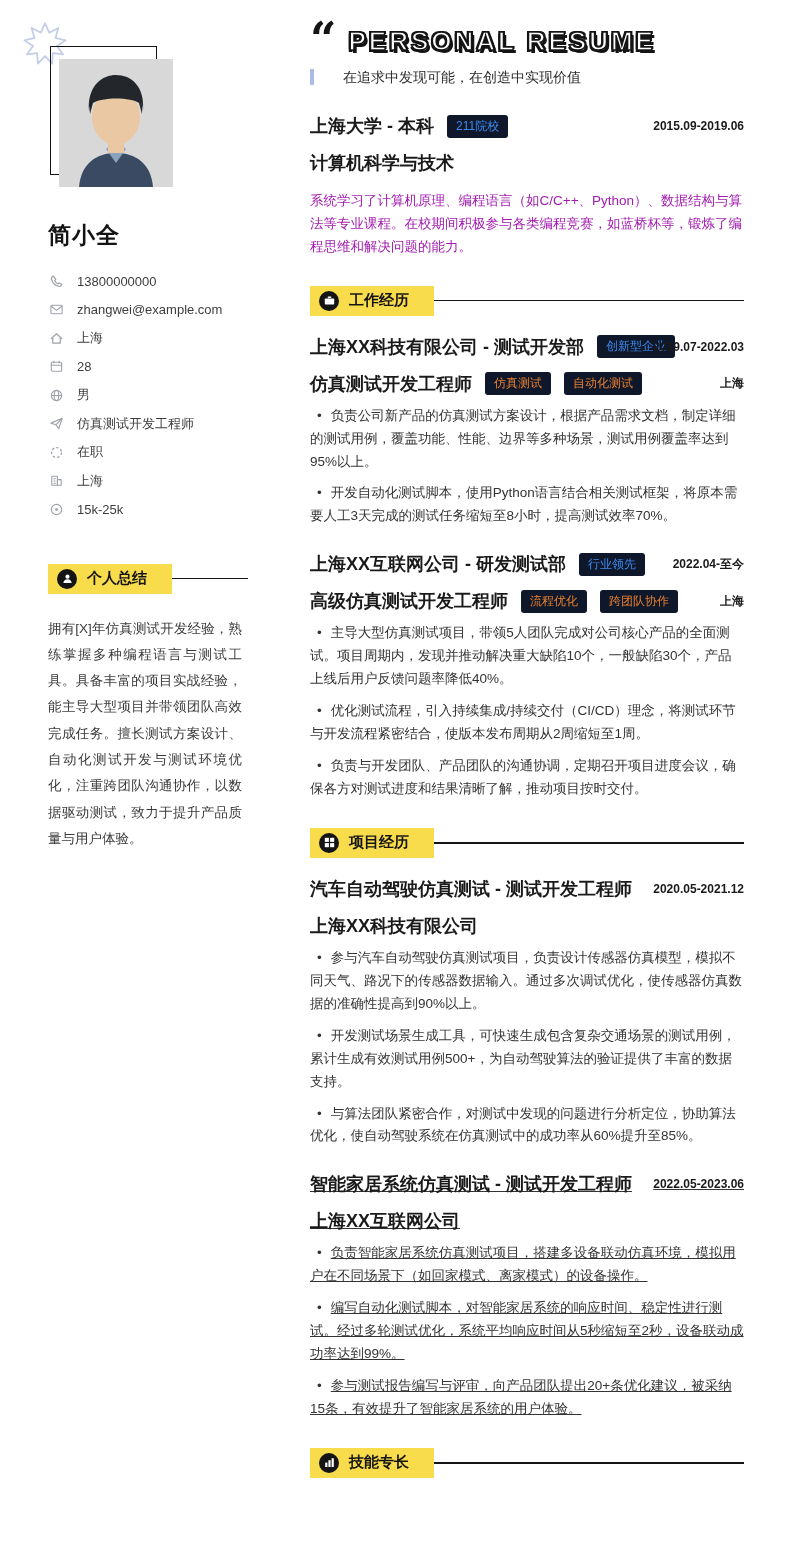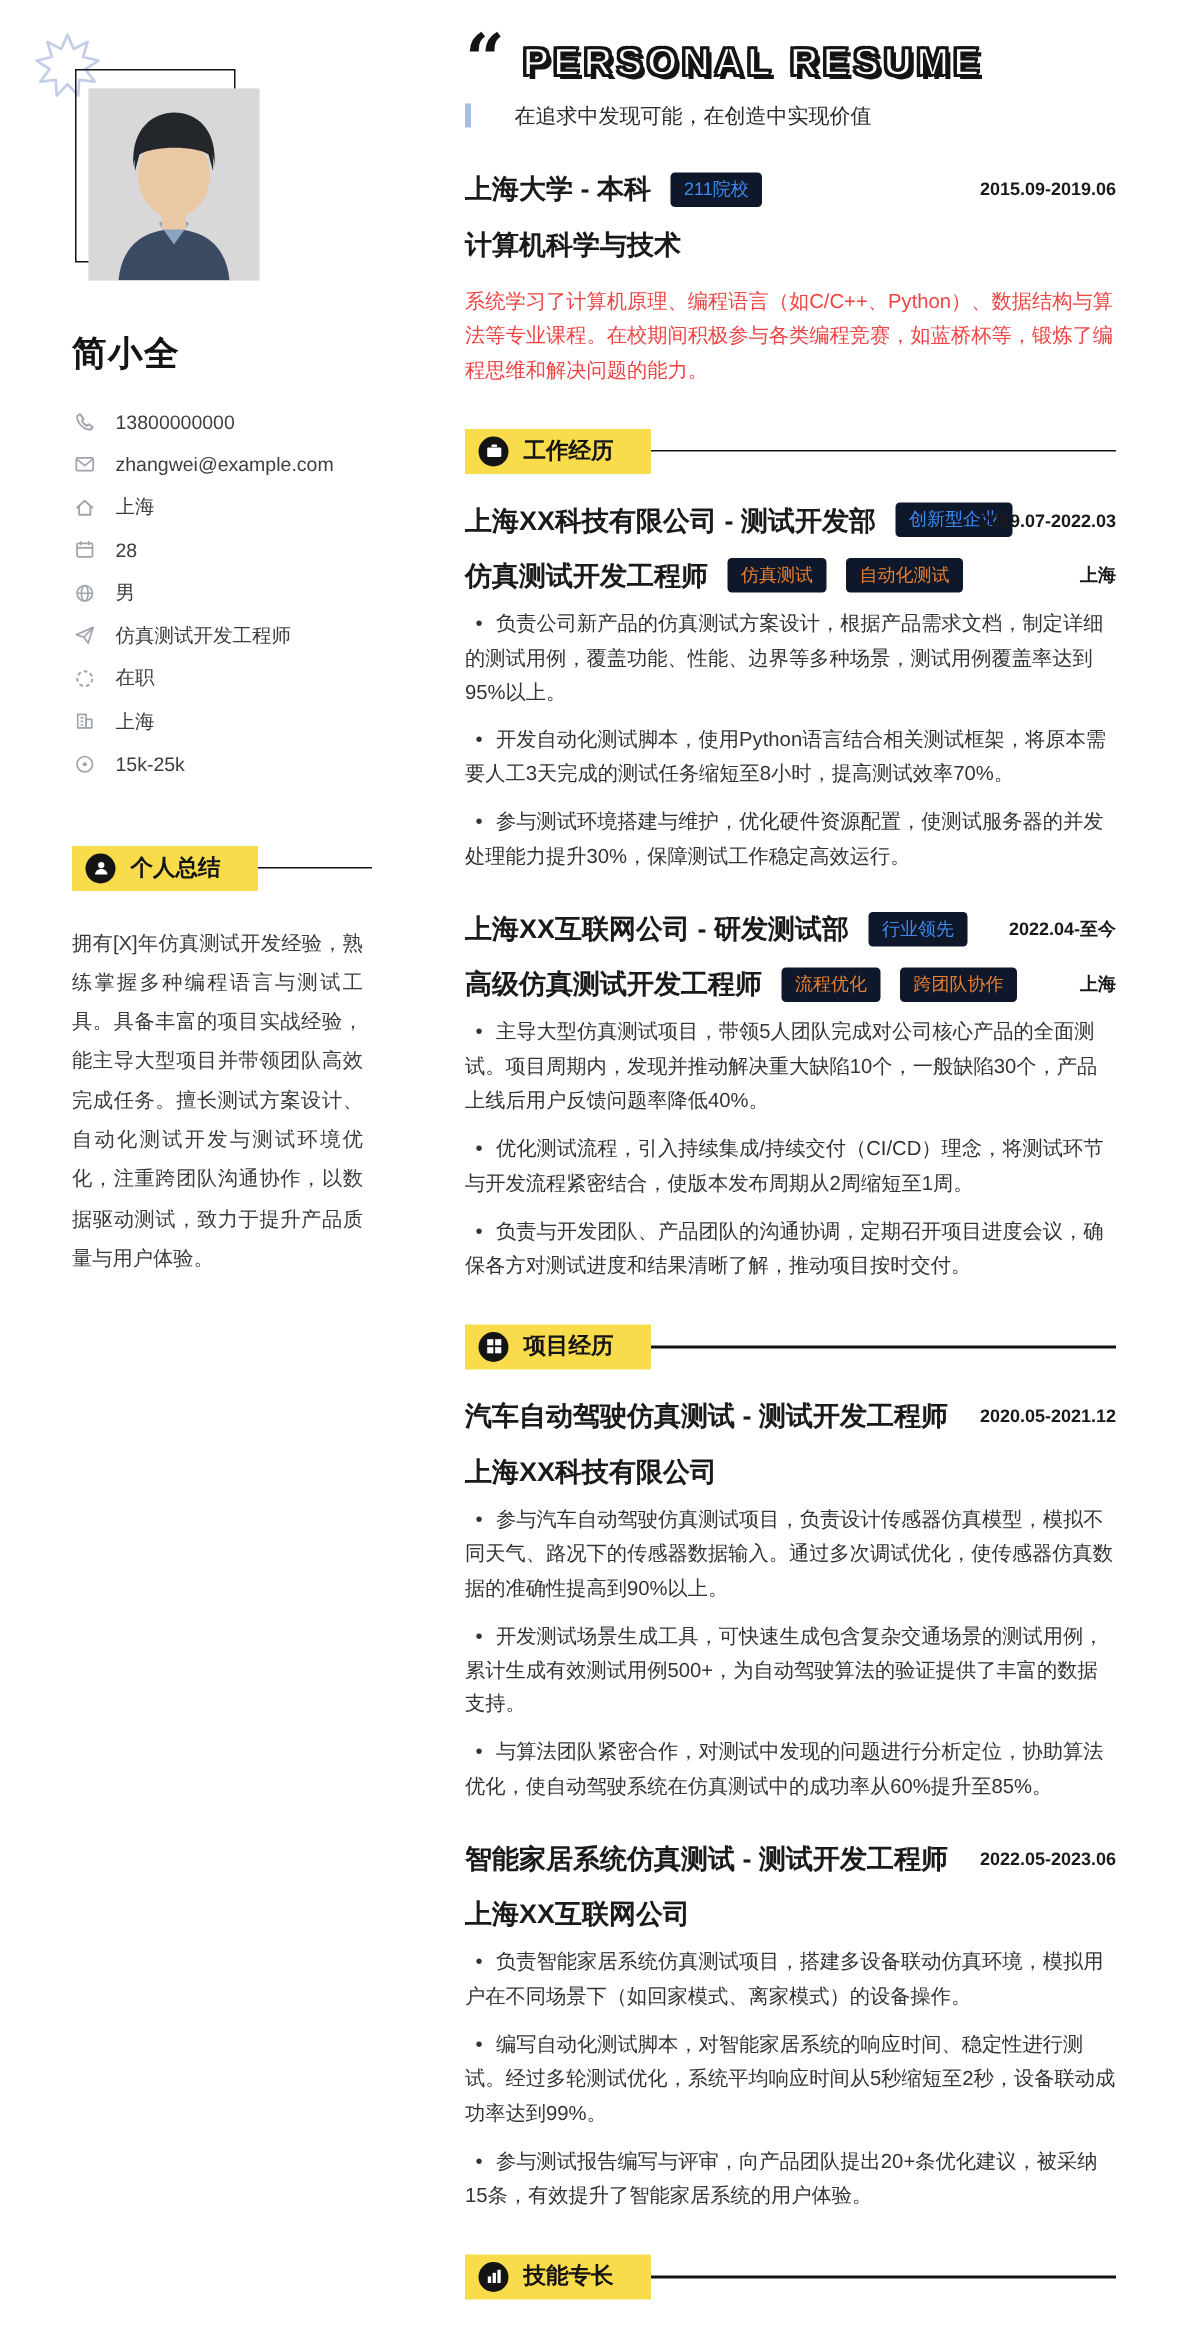--- a/index.html
+++ b/index.html
@@ -62,21 +62,21 @@
   .entry { margin-top:19px; }
   .erow { display:flex; align-items:center; justify-content:space-between; margin-top:13px; }
   .erow:first-child { margin-top:0; }
   .erow-left { display:flex; align-items:center; gap:13px; min-width:0; }
   .etitle { font-size:18px; font-weight:700; color:#1a1a1a; white-space:nowrap; }
   .edate, .eloc { font-size:12px; font-weight:700; color:#1a1a1a; white-space:nowrap; }
   .badge { font-size:12px; padding:3px 9px; border-radius:3px; white-space:nowrap; }
   .badge-blue { background:#0f172a; color:#3D8BF0; }
   .badge-orange { background:#0f172a; color:#E8802F; }
 
-  .body-p { margin:14px 0 0; font-size:13.5px; line-height:1.72; color:#ef4444; }
+  .body-p { margin:14px 0 0; font-size:13.5px; line-height:1.72; color:#a21caf; }
 
   .bullets { list-style:none; margin:4px 0 0; padding:0; }
   .bullets li { font-size:13.5px; line-height:1.7; color:#333; margin-top:9px; }
   .bullets li .dot { display:inline-block; margin:0 9px 0 7px; }
 </style>
 </head>
 <body>
 
 <div class="page">
 
@@ -258,21 +258,20 @@
           <div class="erow-left">
             <span class="etitle">仿真测试开发工程师</span>
             <span class="badge badge-orange">仿真测试</span>
             <span class="badge badge-orange">自动化测试</span>
           </div>
           <span class="eloc">上海</span>
         </div>
         <ul class="bullets">
           <li><span class="dot">•</span><span>负责公司新产品的仿真测试方案设计，根据产品需求文档，制定详细的测试用例，覆盖功能、性能、边界等多种场景，测试用例覆盖率达到95%以上。</span></li>
           <li><span class="dot">•</span><span>开发自动化测试脚本，使用Python语言结合相关测试框架，将原本需要人工3天完成的测试任务缩短至8小时，提高测试效率70%。</span></li>
-          <li><span class="dot">•</span><span>参与测试环境搭建与维护，优化硬件资源配置，使测试服务器的并发处理能力提升30%，保障测试工作稳定高效运行。</span></li>
         </ul>
       </div>
 
       <div class="entry" style="margin-top:24px;">
         <div class="erow">
           <div class="erow-left">
             <span class="etitle">上海XX互联网公司 - 研发测试部</span>
             <span class="badge badge-blue">行业领先</span>
           </div>
           <span class="edate">2022.04-至今</span>
@@ -317,21 +316,21 @@
         <div class="erow">
           <span class="etitle">上海XX科技有限公司</span>
         </div>
         <ul class="bullets">
           <li><span class="dot">•</span><span>参与汽车自动驾驶仿真测试项目，负责设计传感器仿真模型，模拟不同天气、路况下的传感器数据输入。通过多次调试优化，使传感器仿真数据的准确性提高到90%以上。</span></li>
           <li><span class="dot">•</span><span>开发测试场景生成工具，可快速生成包含复杂交通场景的测试用例，累计生成有效测试用例500+，为自动驾驶算法的验证提供了丰富的数据支持。</span></li>
           <li><span class="dot">•</span><span>与算法团队紧密合作，对测试中发现的问题进行分析定位，协助算法优化，使自动驾驶系统在仿真测试中的成功率从60%提升至85%。</span></li>
         </ul>
       </div>
 
-      <div class="entry" style="margin-top:24px;">
+      <div class="entry" style="margin-top:24px;text-decoration:underline;">
         <div class="erow">
           <span class="etitle">智能家居系统仿真测试 - 测试开发工程师</span>
           <span class="edate">2022.05-2023.06</span>
         </div>
         <div class="erow">
           <span class="etitle">上海XX互联网公司</span>
         </div>
         <ul class="bullets">
           <li><span class="dot">•</span><span>负责智能家居系统仿真测试项目，搭建多设备联动仿真环境，模拟用户在不同场景下（如回家模式、离家模式）的设备操作。</span></li>
           <li><span class="dot">•</span><span>编写自动化测试脚本，对智能家居系统的响应时间、稳定性进行测试。经过多轮测试优化，系统平均响应时间从5秒缩短至2秒，设备联动成功率达到99%。</span></li>

